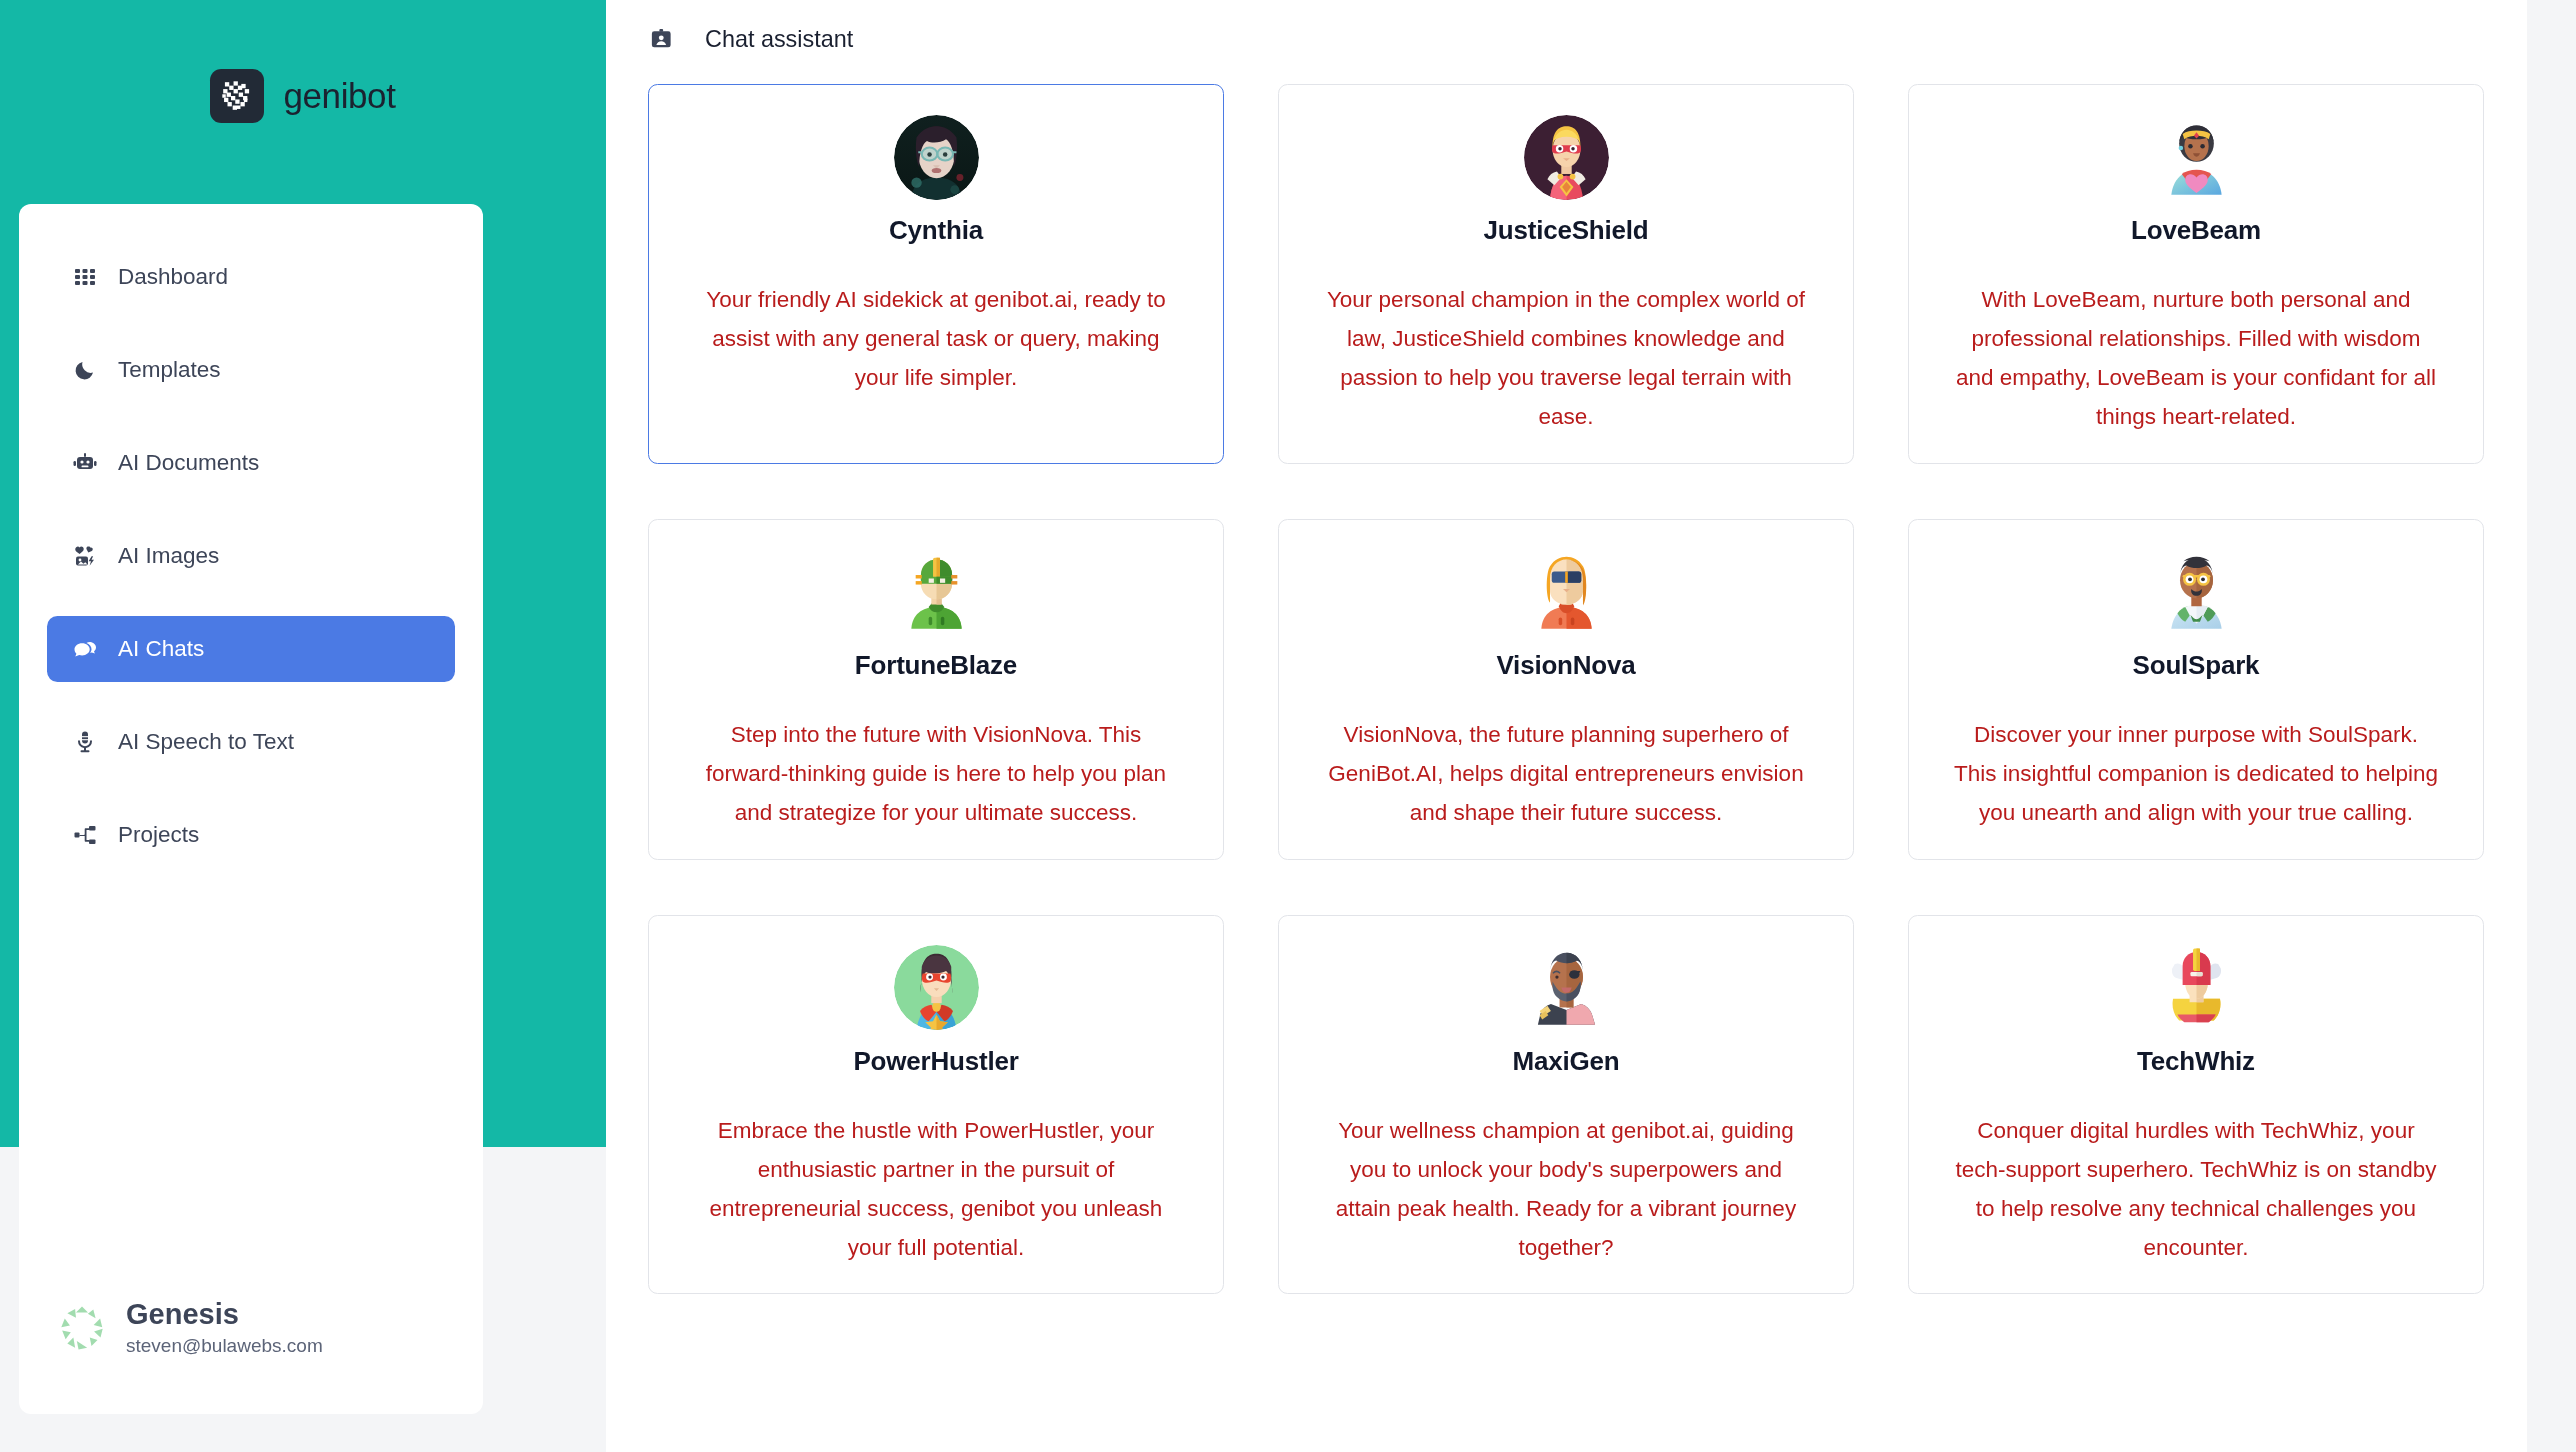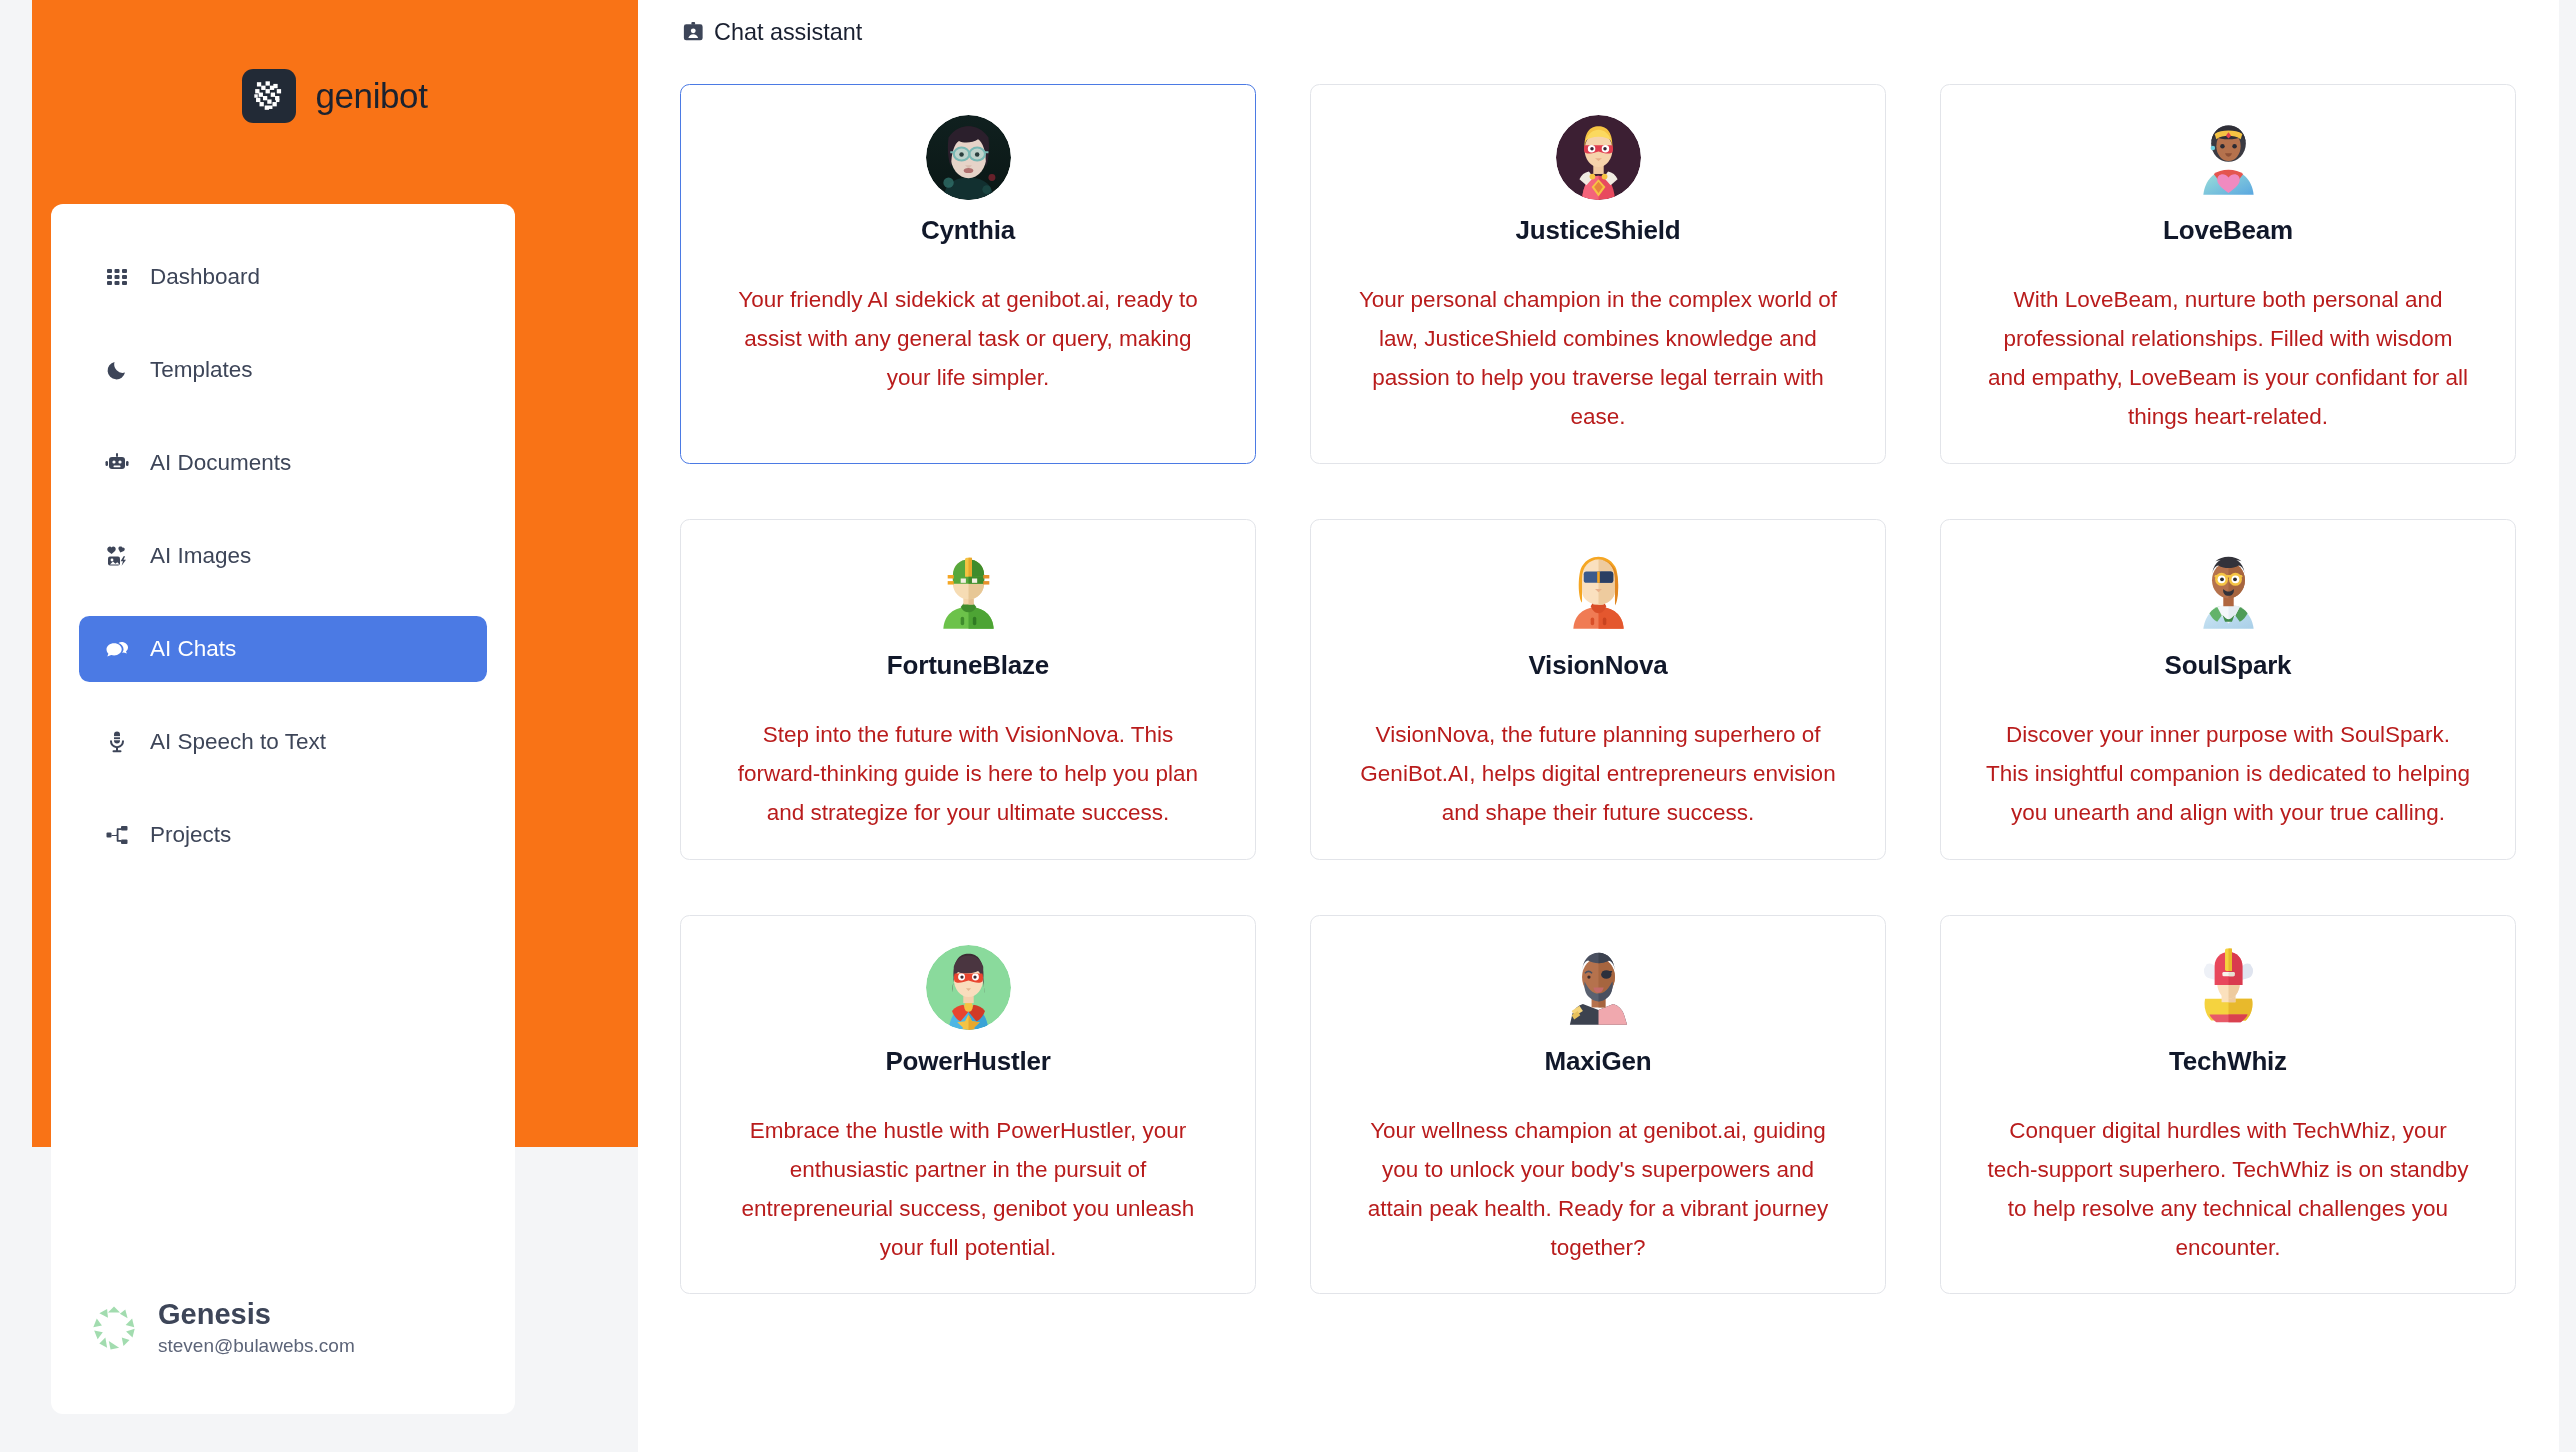--- a/index.html
+++ b/index.html
@@ -7,24 +7,23 @@
     width: 2576px; height: 1453px;
     background: #f4f5f7;
     font-family: "Liberation Sans", sans-serif;
     overflow: hidden;
   }
   .app { display: flex; width: 2576px; height: 1453px; }
 
   
   .sidebar-col {
     width: 606px; height: 1147px;
-    background: #f97316;
+    background: #14b8a6;
     flex: 0 0 606px;
     position: relative;
-    margin-left: 32px;
   }
   .brand {
     display: flex; align-items: center; justify-content: center;
     gap: 19px;
     height: 192px;
   }
   .brand-mark {
     width: 54px; height: 54px;
     background: #222a36;
     border-radius: 11.3px;
@@ -81,21 +80,21 @@
 
   
   .main-col {
     width: 1921px; height: 1453px;
     background: #ffffff;
     flex: 0 0 1921px;
     position: relative;
   }
   .main-inner { padding: 19px 0 0 42px; }
   .page-head {
-    display: flex; gap: 8px;
+    display: flex; align-items: center; gap: 31px;
     height: 40px;
   }
   .page-head .badge-ico { width: 26px; height: 26px; flex: 0 0 26px; display:flex; align-items:center; justify-content:center; }
   .page-title { font-size: 23.4px; font-weight: 400; color: #1a2030; }
 
   .grid {
     display: grid;
     grid-template-columns: repeat(3, 576px);
     gap: 55px 54px;
     margin-top: 25px;

